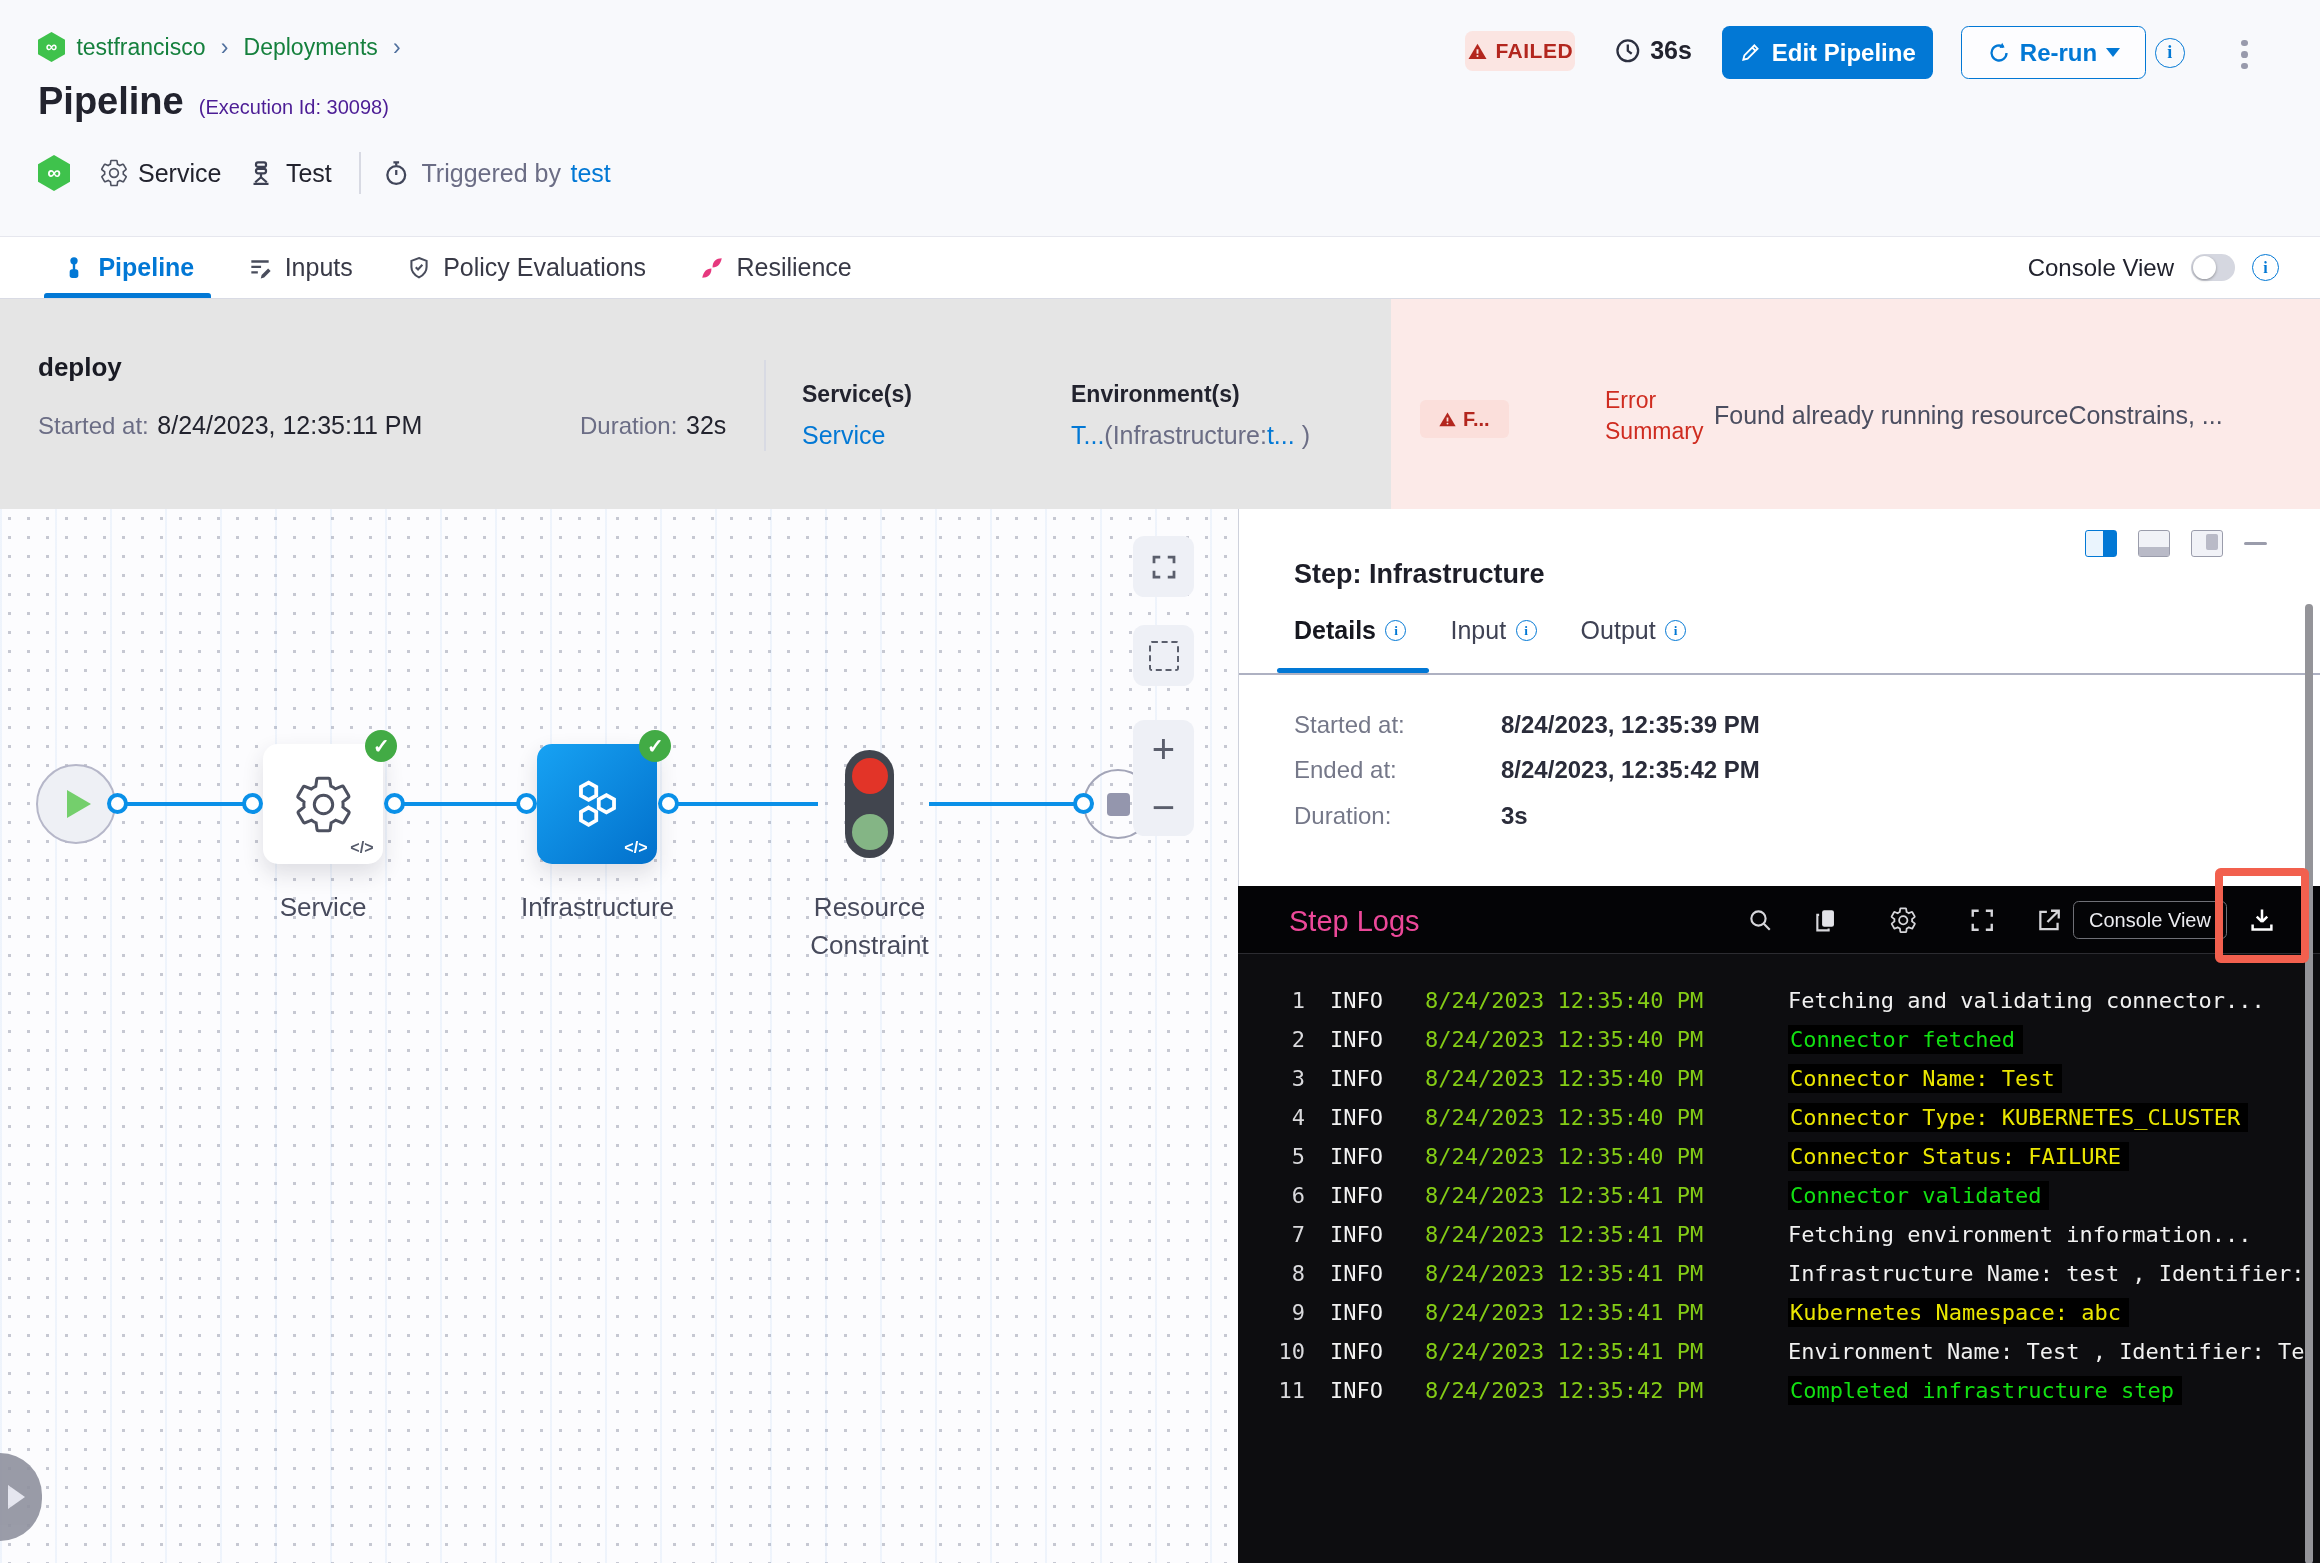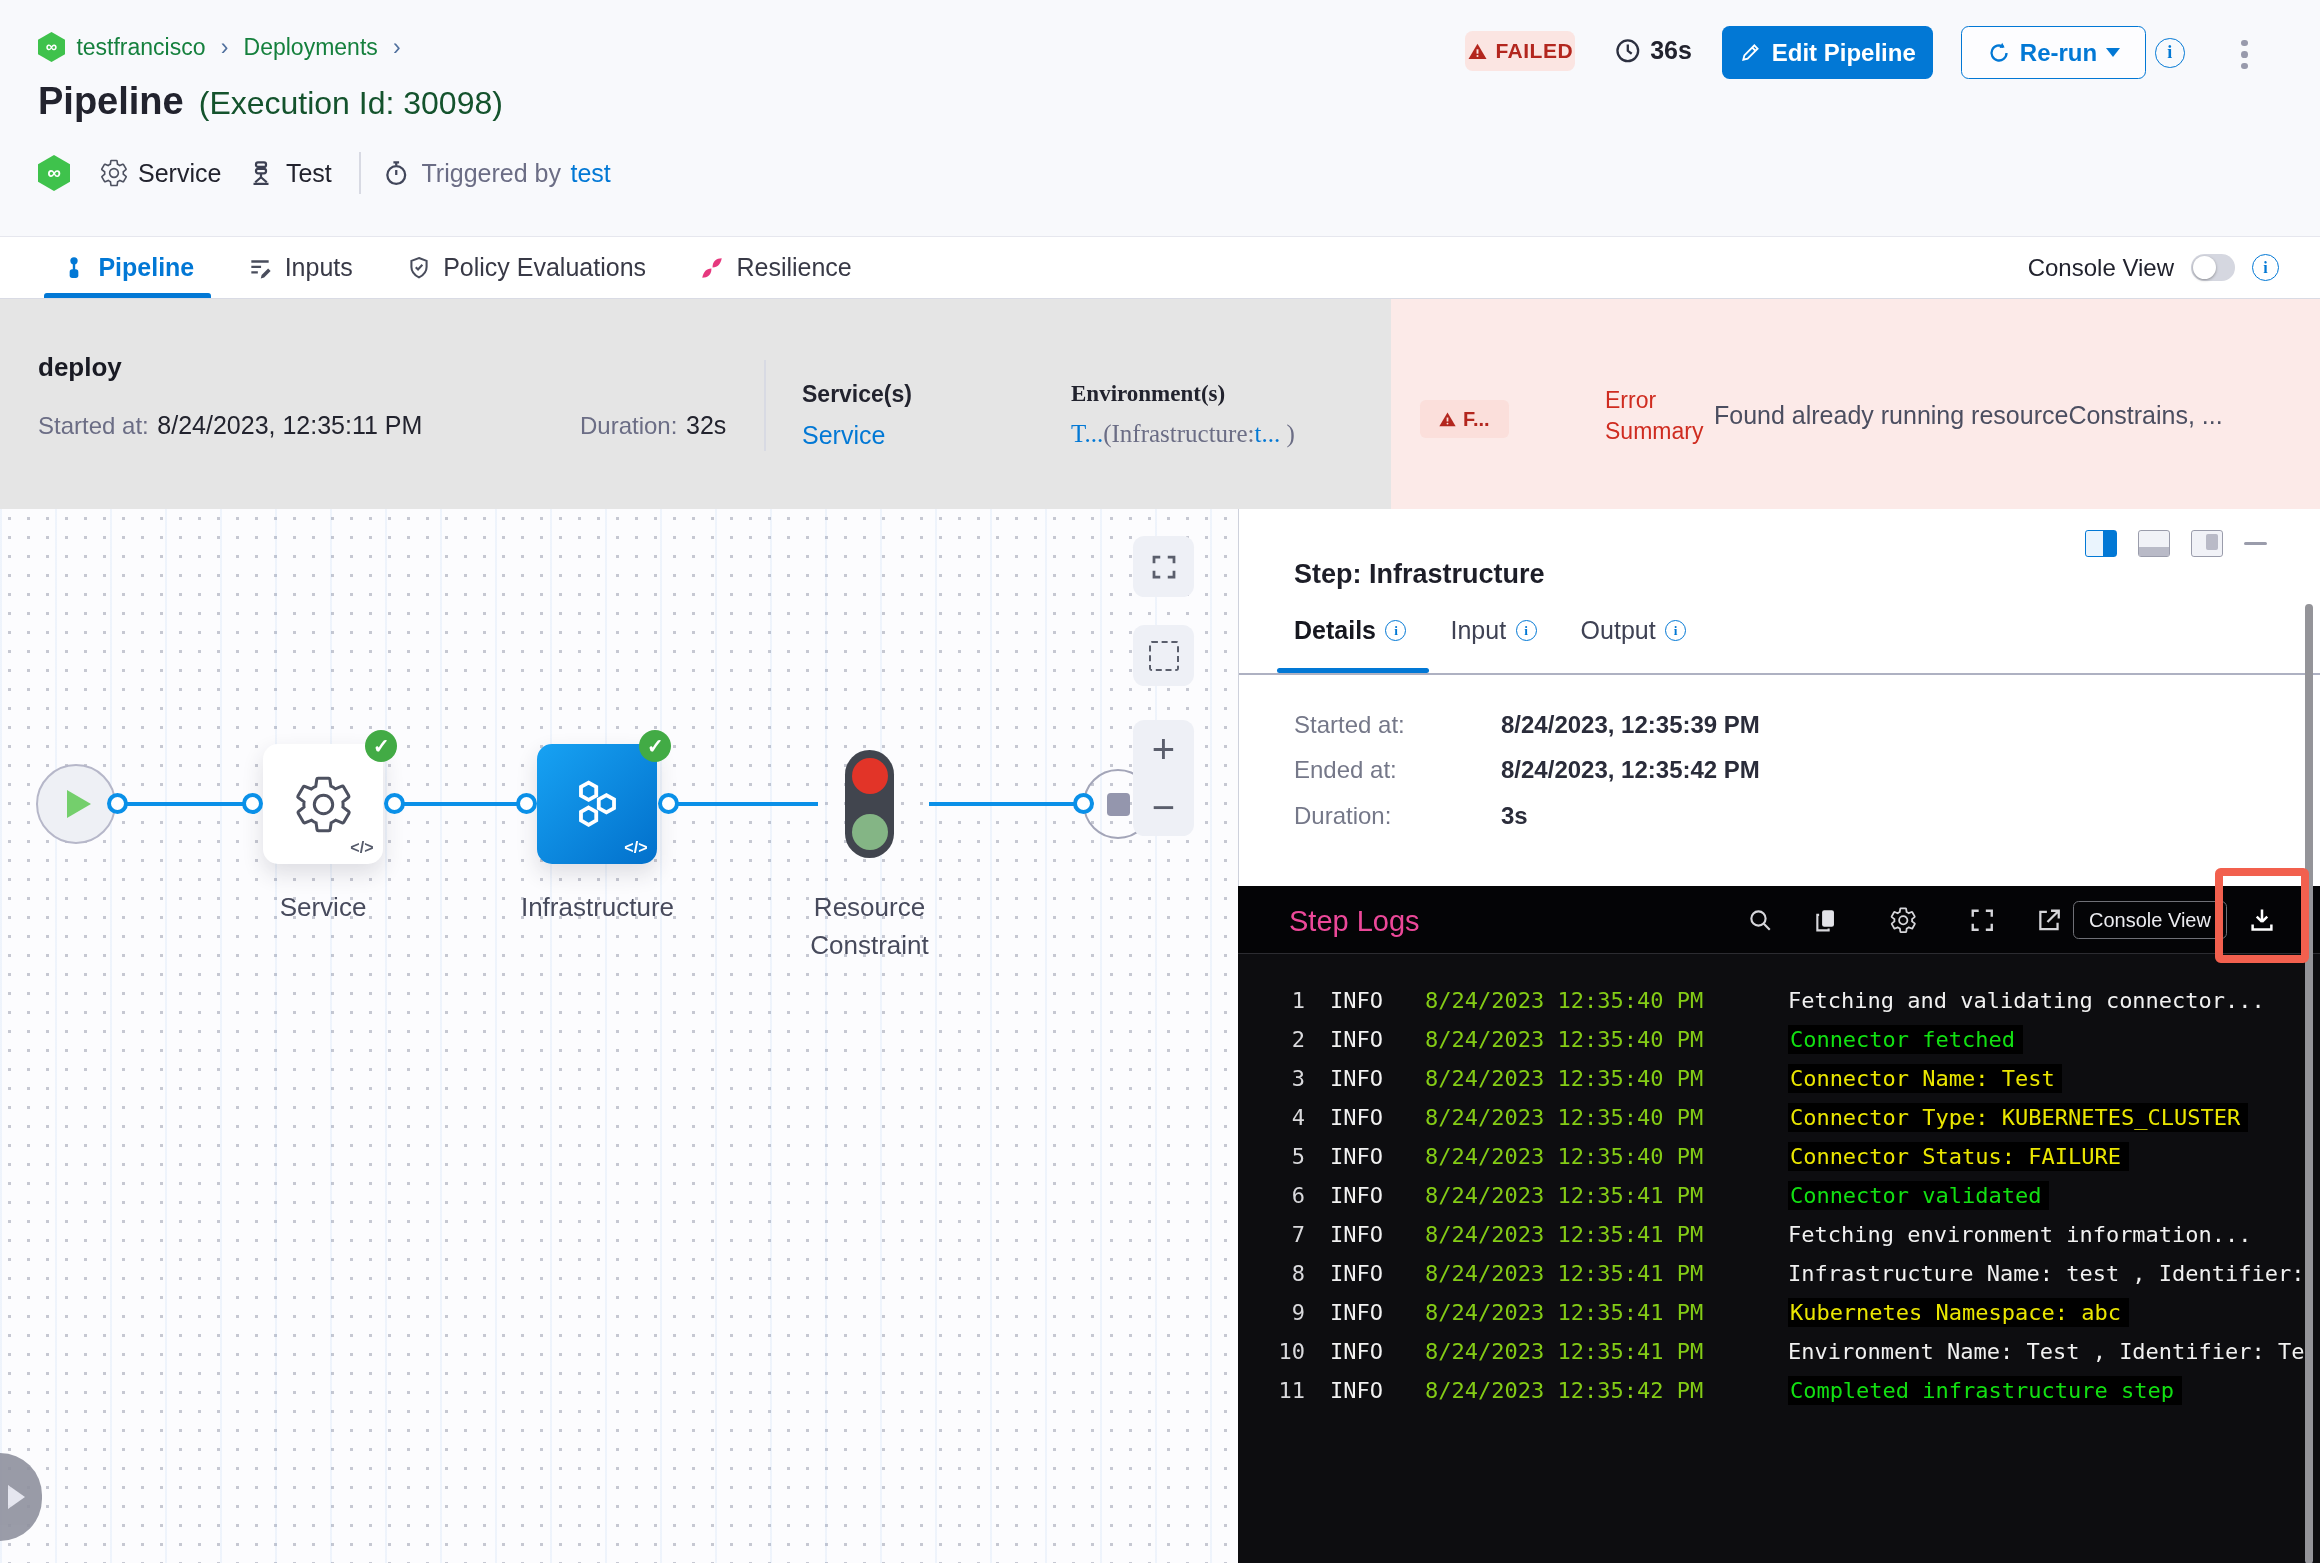--- a/index.html
+++ b/index.html
@@ -10,21 +10,21 @@
   .flex { display:flex; align-items:center; }
 
   
   .header { left:0; top:0; width:2321px; height:236px; background:#f8f9fc; }
   .crumb-link { color:#15803d; font-size:23px; cursor:pointer; }
   .crumb-sep { color:#51719e; font-size:23px; padding:0 3.8px; }
   .hexlogo { display:inline-flex; align-items:center; justify-content:center;
              background:#3fc24c; color:#fff; font-weight:bold;
              clip-path:polygon(50% 0,100% 26%,100% 74%,50% 100%,0 74%,0 26%); }
   .title { font-size:38px; font-weight:bold; color:#22232e; }
-  .execid { font-size:32px; color:#14532d; }
+  .execid { font-size:20px; color:#4c1d95; }
   .meta-txt { font-size:25px; color:#22232e; }
   .meta-dim { font-size:25px; color:#6b6d85; }
   .vdiv { width:1.9px; background:#d8dae3; }
   .chip-failed { background:#fbe5e2; border-radius:7.6px; gap:7.6px; justify-content:center; }
   .chip-failed span { color:#b3261e; font-size:21px; font-weight:bold; letter-spacing:0.5px; }
   .btn-primary { background:#0278d5; border-radius:7.6px; justify-content:center; gap:9.5px; cursor:pointer; }
   .btn-primary span { color:#fff; font-size:24px; font-weight:600; }
   .btn-outline { background:#fdfdff; border:1.9px solid #0278d5; border-radius:7.6px; justify-content:center; gap:8.6px; cursor:pointer; }
   .btn-outline span { color:#0278d5; font-size:24px; font-weight:600; }
   .caret { width:0; height:0; border-left:7.6px solid transparent; border-right:7.6px solid transparent; border-top:9.5px solid #0278d5; }
@@ -262,21 +262,21 @@
     </div>
     <div class="abs flex" style="left:580px;top:112px;gap:8.6px;">
       <span class="lab">Duration:</span>
       <span class="val">32s</span>
     </div>
     <div class="abs vdiv" style="left:764px;top:61px;height:91px;"></div>
     <div class="abs" style="left:802px;top:82px;">
       <div class="col-lab">Service(s)</div>
       <div class="link" style="font-size:25px;margin-top:13.3px;">Service</div>
     </div>
-    <div class="abs" style="left:1071px;top:82px;font-family:Liberation Serif, serif;">
+    <div class="abs" style="left:1071px;top:82px;">
       <div class="col-lab">Environment(s)</div>
       <div style="font-size:25px;margin-top:13.3px;white-space:nowrap;">
         <span class="link">T...</span><span style="color:#6b6d85;">(Infrastructure:</span><span class="link">t...</span><span style="color:#6b6d85;"> )</span>
       </div>
     </div>
     <div class="errarea">
       <div class="flex errchip">
         <svg width="19" height="19" viewBox="0 0 24 24">
             <path d="M12 3 22.3 20.5H1.7Z" fill="#b3261e"></path>
             <path d="M12 9.5v5" stroke="#fbdfdb" stroke-width="2.2"></path>

